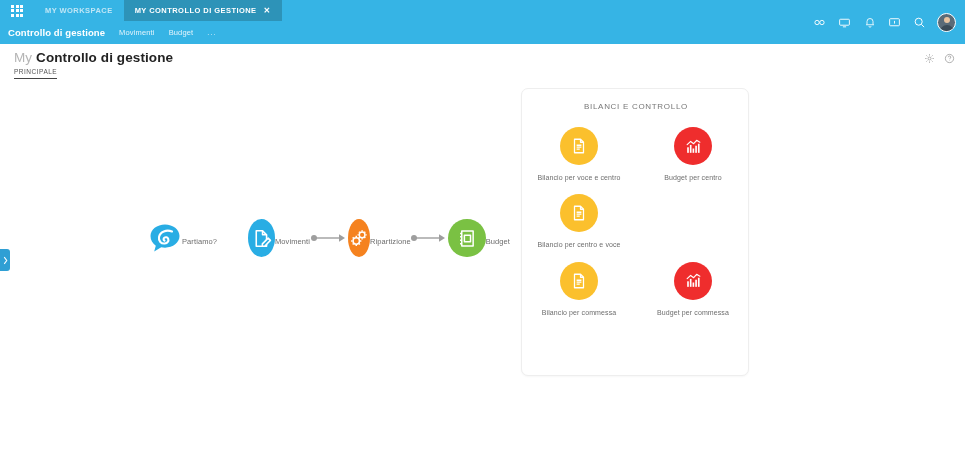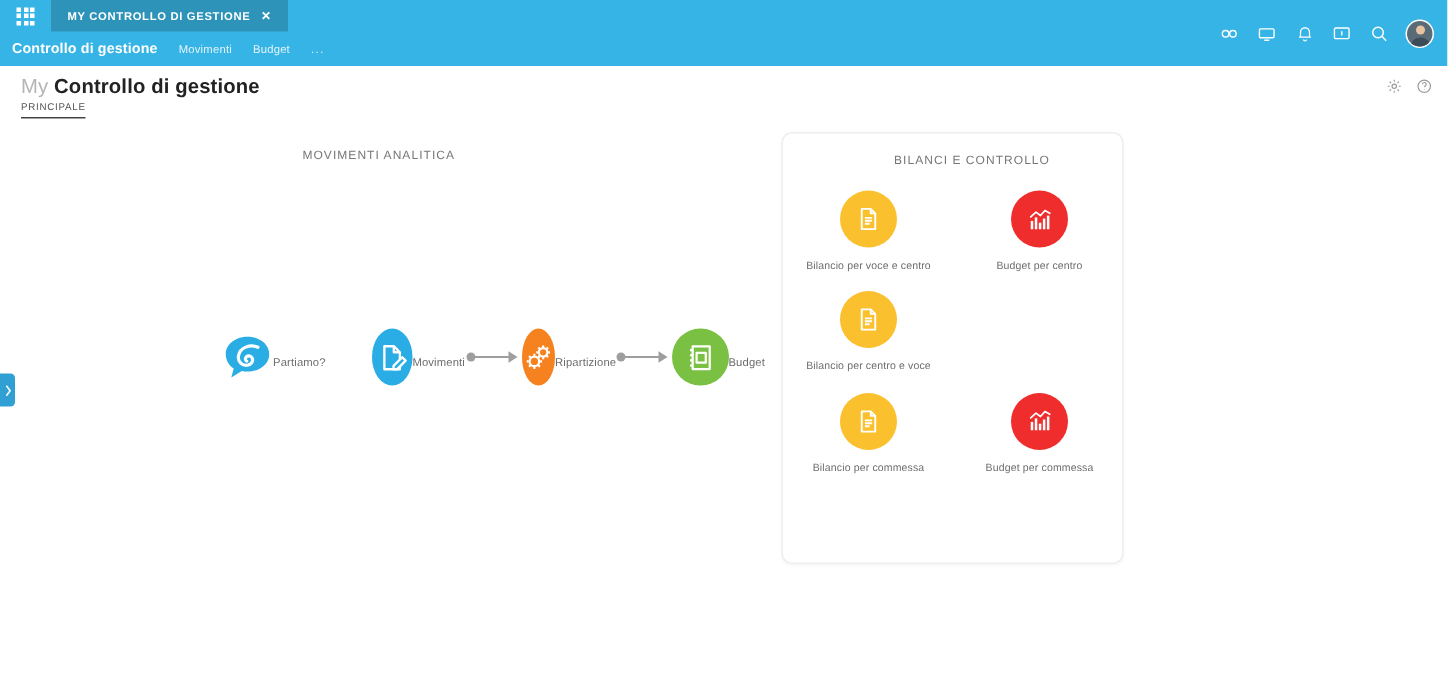--- a/index.html
+++ b/index.html
@@ -138,21 +138,21 @@
     width:38px; height:38px; display:flex; align-items:center; justify-content:center;
   }
   .connector svg { display:block; }
 
   
   .card {
     position:absolute; left:521px; top:6px; width:228px; height:288px;
     background:#ffffff; border:1px solid #eeeeee; border-radius:7px;
     box-shadow:0 1px 2px rgba(0,0,0,0.035);
   }
-  .card-title { position:absolute; left:12px; top:13px; width:228px; }
+  .card-title { position:absolute; left:0; top:13px; width:228px; }
 
   .tiles { position:absolute; left:0; top:32px; width:228px; }
   .tile-row { display:flex; }
   .tile {
     width:114px; display:flex; flex-direction:column; align-items:center;
     padding-top:6px; padding-bottom:6px;
     cursor:pointer;
   }
   .tile.empty { cursor:default; }
   .tile-circle {
@@ -181,20 +181,23 @@
             <i></i>
             <i></i>
             <i></i>
             <i></i>
             <i></i>
             <i></i>
             <i></i>
         </span>
       </div>
 
+      <div class="ws-tab">
+        <span>MY WORKSPACE</span>
+      </div>
 
       <div class="ws-tab active">
         <span>MY CONTROLLO DI GESTIONE</span>
         <span class="tab-close">✕</span>
       </div>
     </div>
 
     <div class="approw">
       <span class="app-title">Controllo di gestione</span>
       <span class="app-menu">Movimenti</span>
@@ -268,21 +271,20 @@
 
   <div class="side-handle">
     <svg width="5" height="9" viewBox="0 0 6 10" fill="none" stroke="#ffffff" stroke-width="1.3">
       <path d="M1.5 1 L4.5 5 L1.5 9"></path>
     </svg>
   </div>
 
   <div class="content">
 
     <div class="flow-panel">
-      <div class="section-title flow-title">MOVIMENTI ANALITICA</div>
 
       <div class="flow-row">
 
         <div class="flow-node">
           <div class="node-plain">
             <svg width="34" height="33" viewBox="0 0 34 33" fill="none">
               <path d="M17 2.5c8 0 14.5 5 14.5 11.6 0 6.6-6.5 11.6-14.5 11.6-1.3 0-2.6-.14-3.8-.4L6.2 29.6l1.6-5.9C4.6 21.6 2.5 18.1 2.5 14.1 2.5 7.5 9 2.5 17 2.5z" fill="#29ade4"></path>
               <path d="M24 9.5c-5.5-2.3-12 .2-13 5.6-.7 3.9 2.3 6.9 5.8 6.4 2.6-.4 4.2-2.6 3.4-4.6-.6-1.6-2.6-2.2-3.9-1.1-1 .85-.9 2.3.15 2.9" stroke="#ffffff" stroke-width="2.1" stroke-linecap="round" fill="none"></path>
             </svg>
           </div>

